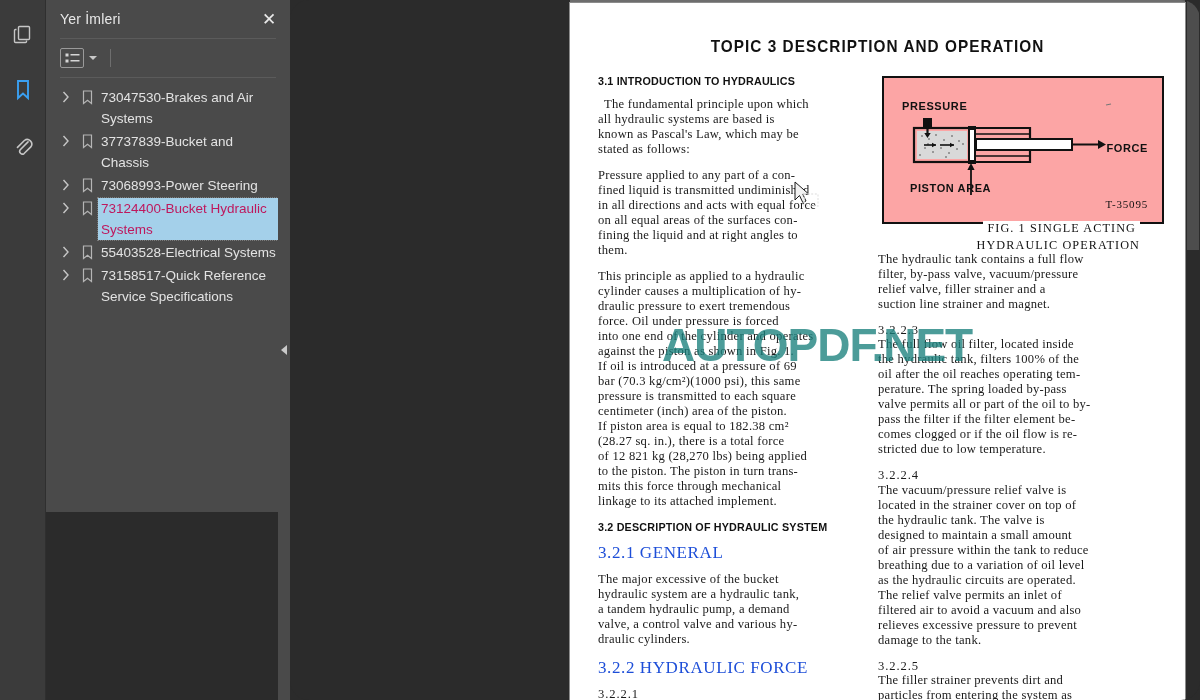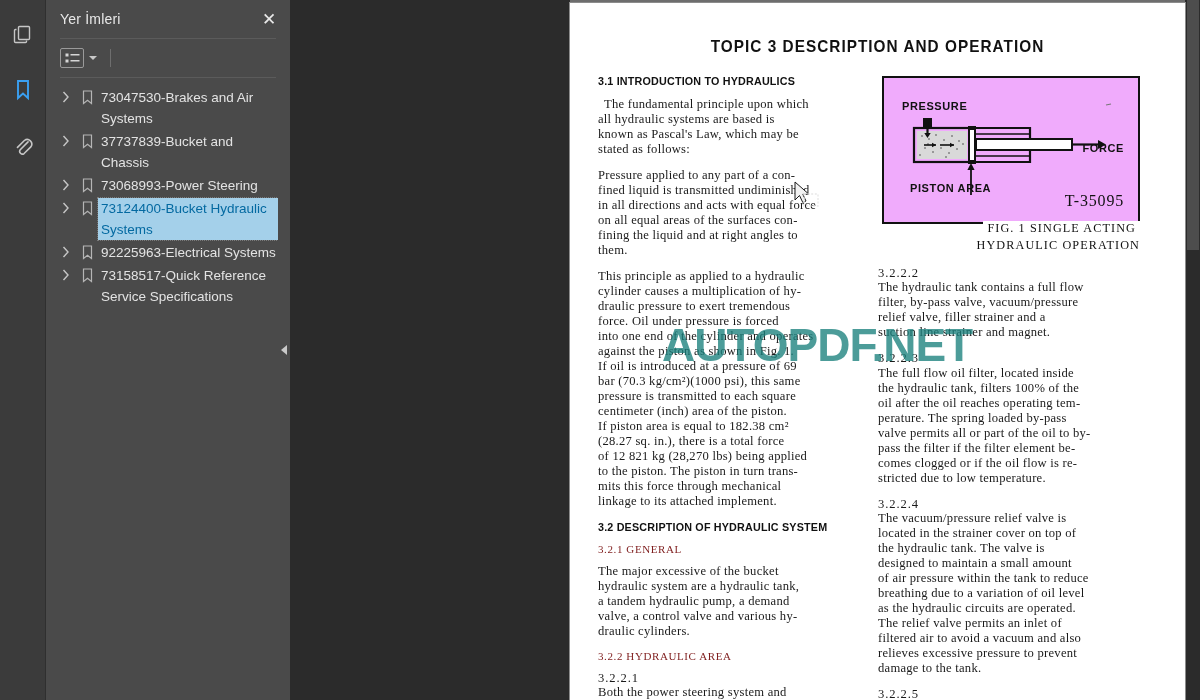--- a/index.html
+++ b/index.html
@@ -22,21 +22,21 @@
   }
   .rail-btn {
     width: 40px; height: 40px;
     display: flex; align-items: center; justify-content: center;
     cursor: pointer;
   }
   .rail-btn svg { display: block; }
 
   
   .panel {
-    width: 244px; height: 700px; flex: 0 0 244px;
+    width: 244px; height: 512px; flex: 0 0 244px;
     background: #4a4a4a;
     position: relative;
     display: flex; flex-direction: column;
   }
   .panel-header {
     height: 38px; display: flex; align-items: center;
     padding: 0 10px 0 14px;
   }
   .panel-title {
     color: #e8e8e8; font-size: 14px; letter-spacing: .2px;
@@ -80,42 +80,42 @@
   .bm-chevron svg { display:block; }
   .bm-icon {
     flex: 0 0 22px; height: 20px; display: flex;
     align-items: center; justify-content: center;
   }
   .bm-label {
     color: #e3e3e3; font-size: 13.5px; line-height: 21px;
     padding-left: 3px; max-width: 180px;
   }
   .bm-row.selected .bm-label {
-    background: #a4d0ea; color: #0369a1;
+    background: #a4d0ea; color: #be185d;
     outline: 1px dotted #7a7a7a; outline-offset: 0px;
     padding-left: 3px; padding-right: 3px;
   }
 
   .panel-collapse {
     position: absolute; right: 0; top: 0;
     width: 12px; height: 700px;
     background: #4a4a4a;
     display: flex; align-items: center; justify-content: center;
     cursor: pointer;
   }
   .panel-collapse::after {
     content: ""; display: block;
     border-top: 5px solid transparent; border-bottom: 5px solid transparent;
     border-right: 6px solid #c9c9c9;
   }
 
   
   .viewer {
     flex: 1 1 auto; height: 700px; position: relative;
-    background: #2b2b2b; overflow: hidden;
+    background: #2b2b2b; overflow: hidden; border-radius: 19px;
   }
   .page {
     position: absolute; left: 280px; top: 3px;
     width: 615px; height: 700px;
     background: #ffffff;
     box-shadow: 0 0 0 1px #8c8c8c;
   }
   .page-top-edge {
     position: absolute; left: 280px; top: 0; width: 615px; height: 3px;
     background: #6d6d6d;
@@ -146,49 +146,49 @@
   .col.right { margin-left: 12px; }
 
   .h2 {
     font-family: "Liberation Sans", sans-serif;
     font-weight: bold; font-size: 11.7px; letter-spacing: .2px;
     color: #111; margin-bottom: 10px;
     transform: scaleX(0.92); transform-origin: left;
   }
   .h3 {
     font-family: "Liberation Serif", serif;
-    font-size: 11px; color: #7f1d1d; letter-spacing: .6px;
+    font-size: 17px; color: #1d4ed8; letter-spacing: .6px;
     margin: 4px 0 9px 0;
   }
   .p {
     font-family: "Liberation Serif", serif;
     font-size: 12.6px; line-height: 15px;
     color: #1a1a1a; letter-spacing: .25px;
     margin-bottom: 11px;
     white-space: pre-line;
   }
   .p.indent { text-indent: 6px; }
   .num {
     font-family: "Liberation Serif", serif;
     font-size: 12.6px; line-height: 14.4px; color: #1a1a1a;
     letter-spacing: .9px;
   }
 
   
   .figure {
-    border: 2px solid #111; width: 258px; height: 148px;
-    position: relative; margin: 2px 0 8px 4px; background: #f0abfc;
+    border: 2px solid #111; width: 282px; height: 148px;
+    position: relative; margin: 2px 0 8px 4px; background: #fca5a5;
   }
   .fig-label {
     position: absolute; font-family: "Liberation Sans", sans-serif;
     font-weight: bold; font-size: 11px; color: #111; letter-spacing: .6px;
   }
   .fig-code {
     position: absolute; right: 14px; bottom: 12px;
-    font-family: "Liberation Serif", serif; font-size: 16px;
+    font-family: "Liberation Serif", serif; font-size: 11px;
     color: #111; letter-spacing: .8px;
   }
   .fig-caption {
     font-family: "Liberation Serif", serif; font-size: 12.2px;
     color: #111; letter-spacing: 1.1px; text-align: right;
     line-height: 14px; width: 258px; margin-left: 4px;
   }
   .fig-cap-line1 { position: relative; top: -11px; background: #fff; display: inline-block; padding: 0 4px; }
 
   
@@ -308,21 +308,21 @@
         <span class="bm-chevron">
           <svg width="8" height="12" viewBox="0 0 8 12">
               <path d="M1.5 1 L6 6 L1.5 11" fill="none" stroke="#c6c6c6" stroke-width="1.4"></path>
             </svg>
         </span>
         <span class="bm-icon">
           <svg width="11" height="15" viewBox="0 0 11 15">
               <path d="M1.5 1 H9.5 V13.5 L5.5 10.3 L1.5 13.5 Z" fill="none" stroke="#b5b5b5" stroke-width="1.2"></path>
             </svg>
         </span>
-        <span class="bm-label">92225963-Electrical Systems</span>
+        <span class="bm-label">55403528-Electrical Systems</span>
       </div>
       <div class="bm-row">
         <span class="bm-chevron">
           <svg width="8" height="12" viewBox="0 0 8 12">
               <path d="M1.5 1 L6 6 L1.5 11" fill="none" stroke="#c6c6c6" stroke-width="1.4"></path>
             </svg>
         </span>
         <span class="bm-icon">
           <svg width="11" height="15" viewBox="0 0 11 15">
               <path d="M1.5 1 H9.5 V13.5 L5.5 10.3 L1.5 13.5 Z" fill="none" stroke="#b5b5b5" stroke-width="1.2"></path>
@@ -372,21 +372,21 @@
 to the piston. The piston in turn trans-
 mits this force through mechanical
 linkage to its attached implement.</div>
             <div class="h2">3.2 DESCRIPTION OF HYDRAULIC SYSTEM</div>
             <div class="h3">3.2.1 GENERAL</div>
             <div class="p">The major excessive of the bucket
 hydraulic system are a hydraulic tank,
 a tandem hydraulic pump, a demand
 valve, a control valve and various hy-
 draulic cylinders.</div>
-            <div class="h3">3.2.2 HYDRAULIC AREA</div>
+            <div class="h3">3.2.2 HYDRAULIC FORCE</div>
             <div class="num">3.2.2.1</div>
             <div class="p">Both the power steering system and
 the bucket hydraulic system utilize
 the same hydraulic tank as their reser-
 voir. Detailed description and service
 instructions for the hydraulic tank are
 contained in the Power Steering Service</div>
           </div>
 
           <div class="col right">
@@ -444,21 +444,20 @@
                 <path d="M87 85 l-3.6 7 h7.2 z" fill="#111"></path>
 
                 <path d="M222 27 l5 -1" stroke="#777" stroke-width="1.2"></path>
               </svg>
             </div>
             <div class="fig-caption">
               <span class="fig-cap-line1">FIG. 1  SINGLE ACTING</span>
               <div style="margin-top:-8px;">HYDRAULIC OPERATION</div>
             </div>
 
-            <div class="num" style="margin-top:14px;">3.2.2.2</div>
             <div class="p">The hydraulic tank contains a full flow
 filter, by-pass valve, vacuum/pressure
 relief valve, filler strainer and a
 suction line strainer and magnet.</div>
             <div class="num">3.2.2.3</div>
             <div class="p">The full flow oil filter, located inside
 the hydraulic tank, filters 100% of the
 oil after the oil reaches operating tem-
 perature. The spring loaded by-pass
 valve permits all or part of the oil to by-

